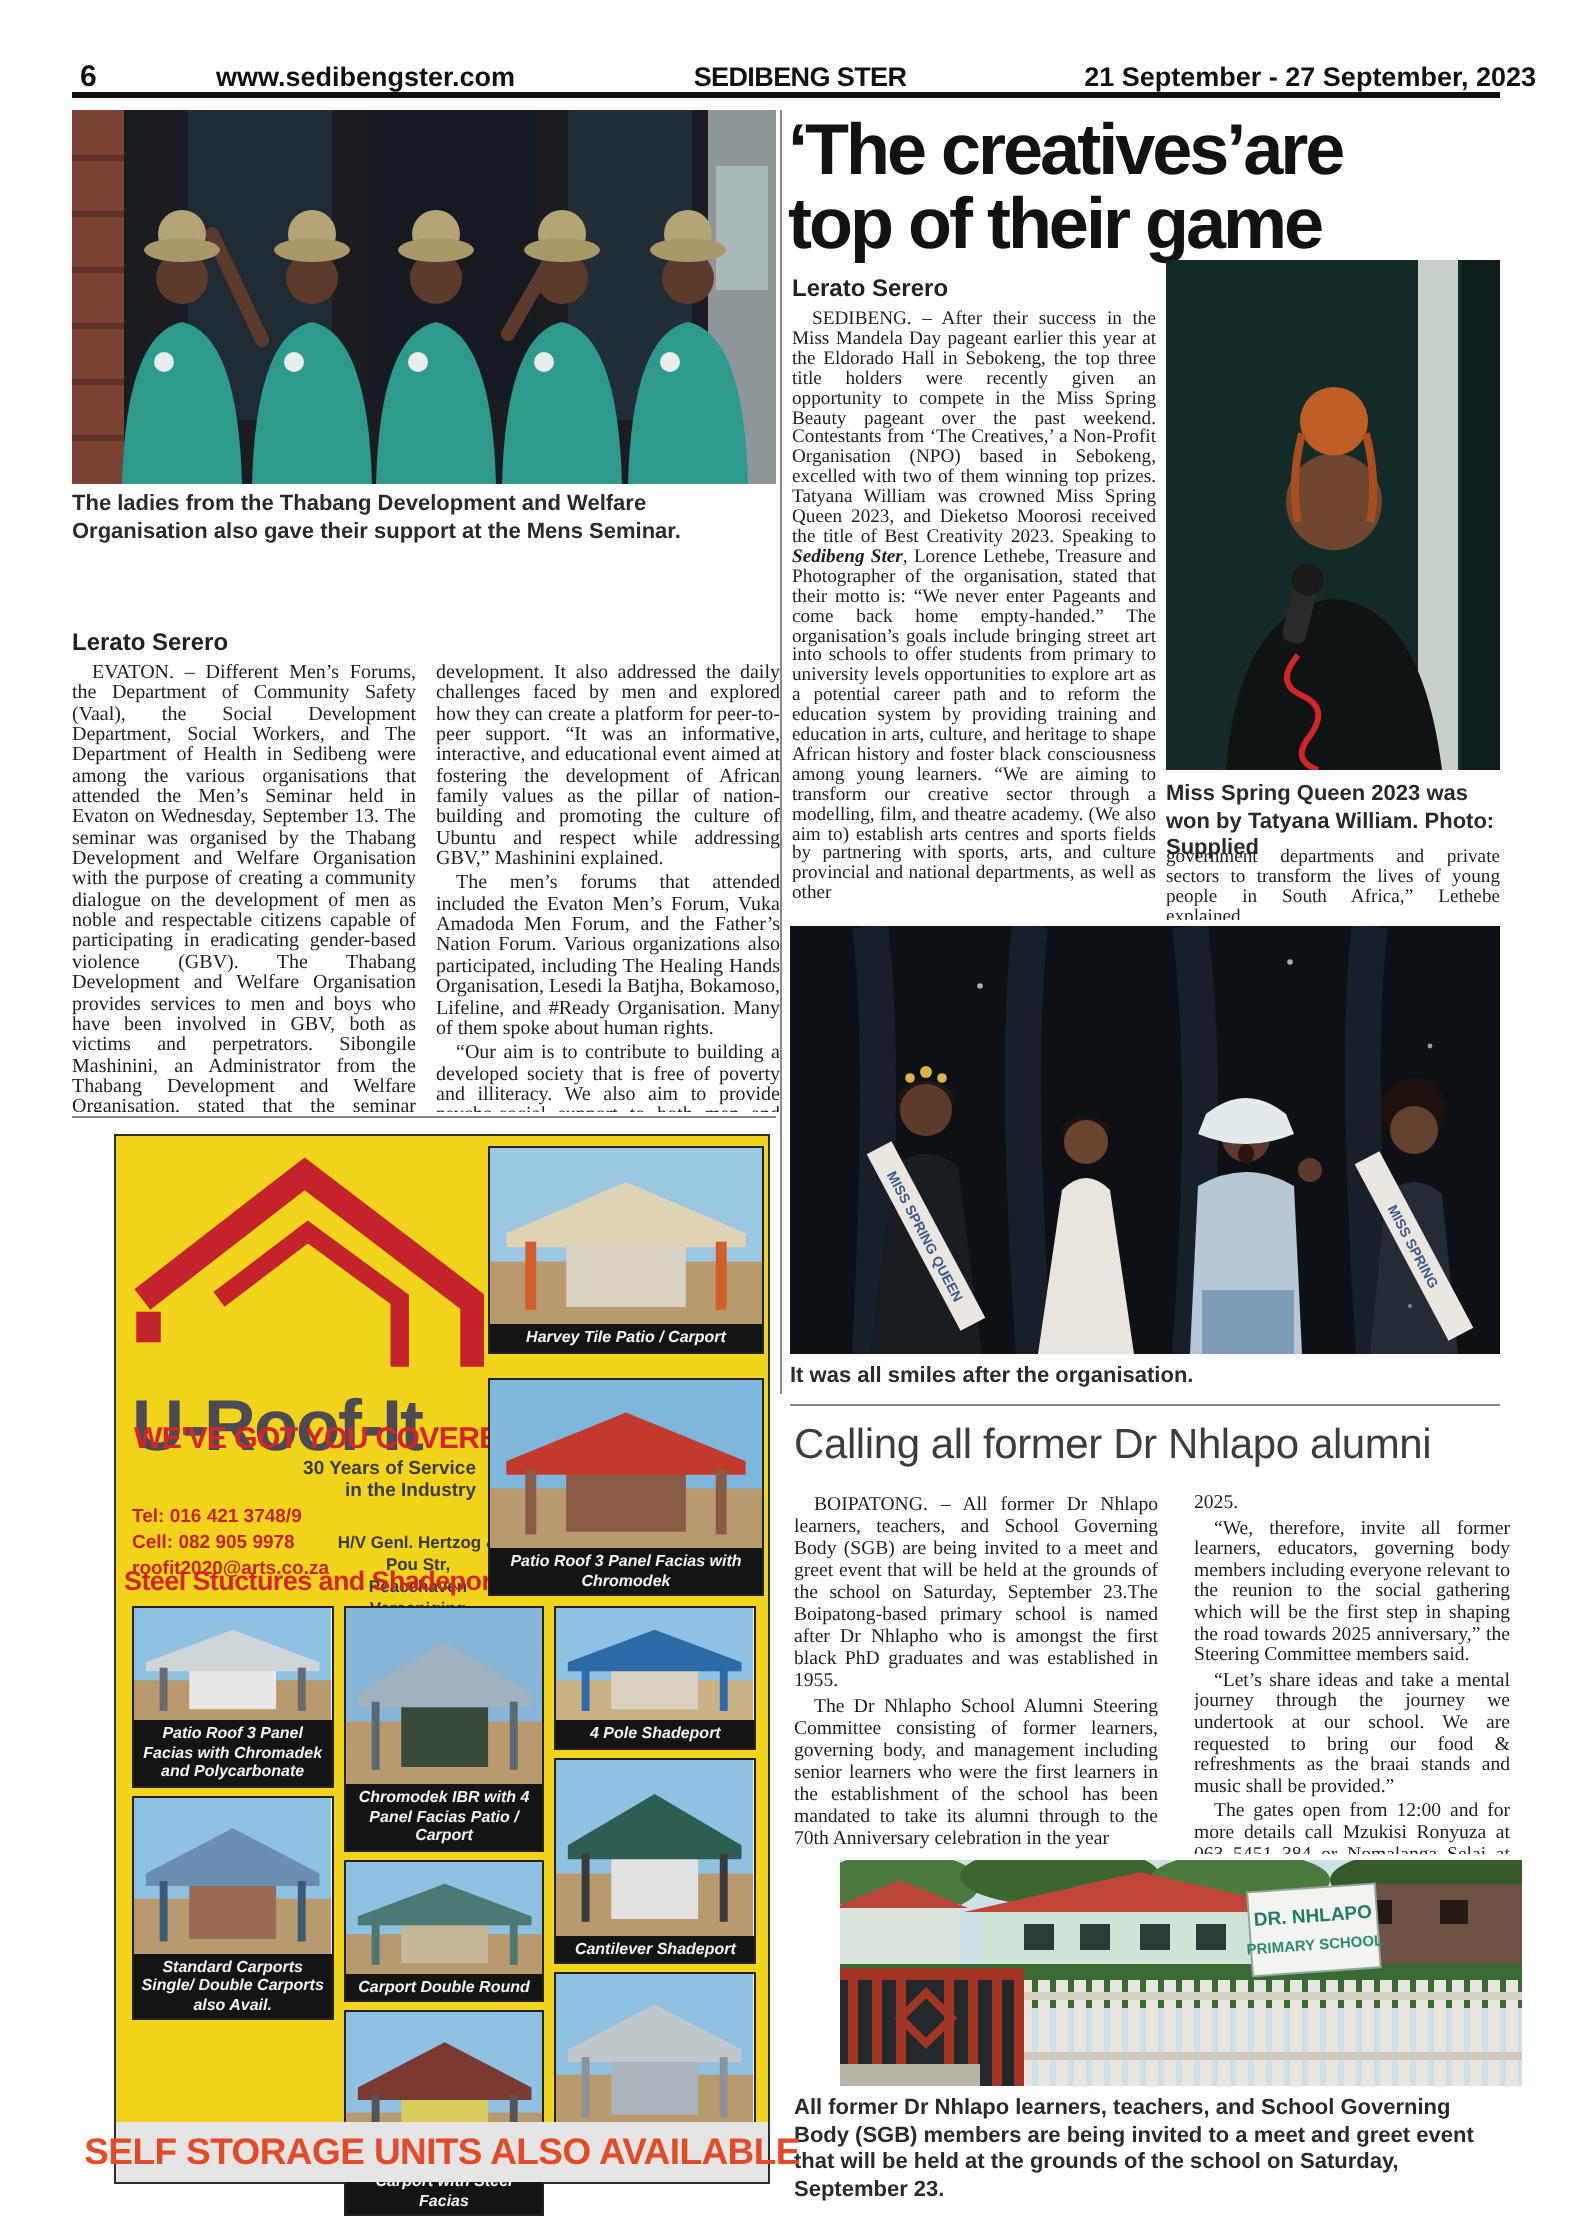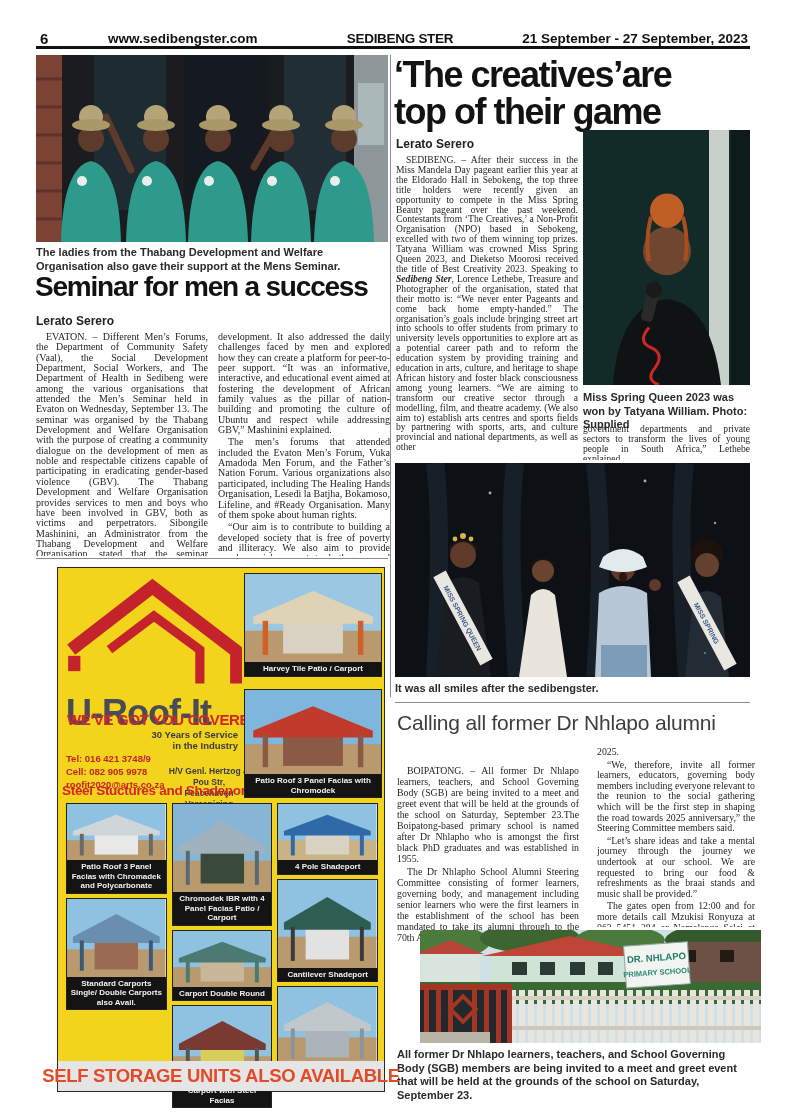--- a/index.html
+++ b/index.html
@@ -26,21 +26,21 @@
   #ad .brand{font-size:36px;font-weight:bold;letter-spacing:-1px;color:#4b4b56;margin-top:20px;}
   #ad .tagline{font-size:15px;font-weight:bold;letter-spacing:-0.3px;color:#d3252b;}
   #ad .service{font-size:9.5px;font-weight:bold;color:#3b3b44;text-align:right;line-height:11px;}
   #ad .contact{font-size:9.5px;font-weight:bold;color:#c5232b;line-height:13px;}
   #ad .address{font-size:8.5px;font-weight:bold;color:#3b3b44;line-height:11px;}
   #ad .section-title{font-size:13.5px;font-weight:bold;letter-spacing:-0.3px;color:#d3252b;}
   .adcell{margin-bottom:4px;border:1px solid #222;background:#fff;}
   .adcell .ph{display:block;width:100%;height:56px;}
   .adcell .ph.tall{height:88px;}
   .adcell .ph.mid{height:78px;}
-  .adcell-cap{background:#141414;color:#f2f2f2;font-size:8px;font-weight:bold;line-height:9.5px;text-align:center;padding:2px 2px;}
+  .adcell-cap{background:#141414;color:#f2f2f2;font-size:8px;font-weight:bold;line-height:9.5px;text-align:center;padding:2px 2px;font-style:italic;}
   #ad-grid{position:absolute;left:8px;top:235px;width:312px;display:flex;gap:5px;}
   #ad-grid .col{flex:1;display:flex;flex-direction:column;align-items:center;}
   #ad-banner{position:absolute;left:0;bottom:0;width:100%;height:30px;background:#e5e5e5;display:flex;align-items:center;justify-content:center;}
   #ad-banner span{color:#e34b28;font-size:18.5px;font-weight:bold;letter-spacing:-0.3px;white-space:nowrap;}
   
   .ph-harvey{--roof:#ded3b4;--post:#d06028;--sky:#9cc7e2;}
   .ph-redroof{--roof:#c23a2c;--wall:#8a5a44;--sky:#7fb7dc;--post:#8a5a44;}
   .ph-poly{--roof:#cfd6da;--wall:#e8e8e8;--post:#6a6a6a;}
   .ph-ibr{--roof:#9fb2bd;--sky:#86b5d6;--wall:#3a4a3a;--post:#5a6a72;}
   .ph-4pole{--roof:#2f6aa8;--ground:#c9b284;--post:#2f6aa8;}
@@ -63,21 +63,21 @@
       <rect x="28" y="32" width="44" height="24" fill="var(--wall,#d8d2c2)"></rect>
       <polygon points="6,30 50,12 94,30 94,35 6,35" fill="var(--roof,#c0392b)"></polygon>
       <rect x="13" y="33" width="4" height="24" fill="var(--post,#4a4a4a)"></rect>
       <rect x="83" y="33" width="4" height="24" fill="var(--post,#4a4a4a)"></rect>
     </symbol>
   </svg>
 
   <div class="abs hd" style="left:40px;top:30px;font-size:15px;">6</div>
   <div class="abs hd" style="left:108px;top:31px;width:145px;text-align:center;">www.sedibengster.com</div>
   <div class="abs hd" style="left:345px;top:31px;width:110px;text-align:center;letter-spacing:-0.3px;">SEDIBENG STER</div>
-  <div class="abs hd" style="left:520px;top:31px;width:228px;text-align:right;">21 September - 27 September, 2023</div>
+  <div class="abs hd" style="left:540px;top:31px;width:228px;text-align:right;">21 September - 27 September, 2023</div>
   <div class="abs" id="hd-rule"></div>
 
   <div class="abs photo" style="left:36px;top:55px;width:352px;height:187px;">
     <svg viewBox="0 0 352 187" width="352" height="187">
       <rect width="352" height="187" fill="#1a1c20"></rect>
       <rect x="0" y="0" width="26" height="187" fill="#7c4334"></rect>
       <path d="M0 24 H26 M0 52 H26 M0 80 H26 M0 108 H26 M0 136 H26 M0 164 H26" stroke="#5f3228" stroke-width="3"></path>
       <rect x="58" y="0" width="72" height="155" fill="#1f2b33"></rect>
       <rect x="148" y="0" width="84" height="145" fill="#141a1f"></rect>
       <rect x="248" y="0" width="62" height="155" fill="#222e36"></rect>
@@ -119,21 +119,20 @@
         <path d="M278 187 Q280 112 308 106 Q336 112 338 187 Z" fill="#2d9a8c"></path>
           <circle cx="308" cy="84" r="13" fill="#5d3b2a"></circle>
           <circle cx="308" cy="62" r="12" fill="#b5a476"></circle>
           <ellipse cx="308" cy="70" rx="19" ry="6" fill="#a99868"></ellipse>
           <circle cx="299" cy="126" r="5" fill="#e8eee9"></circle>
       </g>
     </svg>
   </div>
   <div class="abs cap" style="left:36px;top:246px;width:352px;">The ladies from the Thabang Development and Welfare Organisation also gave their support at the Mens Seminar.</div>
 
-  <div class="abs headline" style="left:35px;top:272px;width:356px;font-size:28px;letter-spacing:-1.2px;line-height:30px;">Seminar for men a success</div>
   <div class="abs byline" style="left:36px;top:314px;">Lerato Serero</div>
 
   <div class="abs body-txt" style="left:36px;top:332px;width:172px;height:224px;">
     <p class="ind">EVATON. – Different Men’s Forums, the Department of Community Safety (Vaal), the Social Development Department, Social Workers, and The Department of Health in Sedibeng were among the various organisations that attended the Men’s Seminar held in Evaton on Wednesday, September 13. The seminar was organised by the Thabang Development and Welfare Organisation with the purpose of creating a community dialogue on the development of men as noble and respectable citizens capable of participating in eradicating gender-based violence (GBV). The Thabang Development and Welfare Organisation provides services to men and boys who have been involved in GBV, both as victims and perpetrators. Sibongile Mashinini, an Administrator from the Thabang Development and Welfare Organisation, stated that the seminar focused on poverty eradication, self-empowerment, and societal</p>
   </div>
   <div class="abs body-txt" style="left:218px;top:332px;width:172px;height:224px;">
     <p>development. It also addressed the daily challenges faced by men and explored how they can create a platform for peer-to-peer support. “It was an informative, interactive, and educational event aimed at fostering the development of African family values as the pillar of nation-building and promoting the culture of Ubuntu and respect while addressing GBV,” Mashinini explained.</p>
     <p class="ind">The men’s forums that attended included the Evaton Men’s Forum, Vuka Amadoda Men Forum, and the Father’s Nation Forum. Various organizations also participated, including The Healing Hands Organisation, Lesedi la Batjha, Bokamoso, Lifeline, and #Ready Organisation. Many of them spoke about human rights.</p>
     <p class="ind">“Our aim is to contribute to building a developed society that is free of poverty and illiteracy. We also aim to provide psycho-social support to both men and boys,” Mashinini concluded.</p>
   </div>
@@ -209,26 +208,26 @@
       <circle cx="312" cy="102" r="12" fill="#64402e"></circle>
       <circle cx="304" cy="150" r="1" fill="#aab" opacity="0.7"></circle>
         <circle cx="318" cy="170" r="1" fill="#aab" opacity="0.7"></circle>
         <circle cx="310" cy="190" r="1" fill="#aab" opacity="0.7"></circle>
       <g transform="rotate(62 312 160)">
           <rect x="262" y="153" width="100" height="14" fill="#e9e7df"></rect>
           <text x="312" y="163" font-family="Liberation Sans,sans-serif" font-size="7" font-weight="bold" fill="#3a5a8c" text-anchor="middle">MISS SPRING</text>
         </g>
     </svg>
   </div>
-  <div class="abs cap" style="left:395px;top:682px;width:355px;">It was all smiles after the sedibengster.</div>
+  <div class="abs cap" style="left:395px;top:682px;width:355px;">It was all smiles after the organisation.</div>
 
   <div class="abs rule" style="left:395px;top:702px;width:355px;height:1px;"></div>
   <div class="abs" style="left:397px;top:711px;width:355px;font-family:'Liberation Sans',sans-serif;font-size:21px;color:#3d3d3d;letter-spacing:-0.2px;">Calling all former Dr Nhlapo alumni</div>
 
-  <div class="abs body-txt" style="left:397px;top:765px;width:182px;height:180px;font-size:9.8px;line-height:11px;">
+  <div class="abs body-txt" style="left:397px;top:747px;width:182px;height:180px;font-size:9.8px;line-height:11px;">
     <p class="ind">BOIPATONG. – All former Dr Nhlapo learners, teachers, and School Governing Body (SGB) are being invited to a meet and greet event that will be held at the grounds of the school on Saturday, September 23.The Boipatong-based primary school is named after Dr Nhlapho who is amongst the first black PhD graduates and was established in 1955.</p>
     <p class="ind">The Dr Nhlapho School Alumni Steering Committee consisting of former learners, governing body, and management including senior learners who were the first learners in the establishment of the school has been mandated to take its alumni through to the 70th Anniversary celebration in the year</p>
   </div>
   <div class="abs body-txt" style="left:597px;top:747px;width:158px;height:180px;font-size:9.8px;line-height:10.6px;">
     <p>2025.</p>
     <p class="ind">“We, therefore, invite all former learners, educators, governing body members including everyone relevant to the reunion to the social gathering which will be the first step in shaping the road towards 2025 anniversary,” the Steering Committee members said.</p>
     <p class="ind">“Let’s share ideas and take a mental journey through the journey we undertook at our school. We are requested to bring our food &amp; refreshments as the braai stands and music shall be provided.”</p>
     <p class="ind">The gates open from 12:00 and for more details call Mzukisi Ronyuza at 063 5451 384 or Nomalanga Selai at 079 783 0341.</p>
   </div>
 

